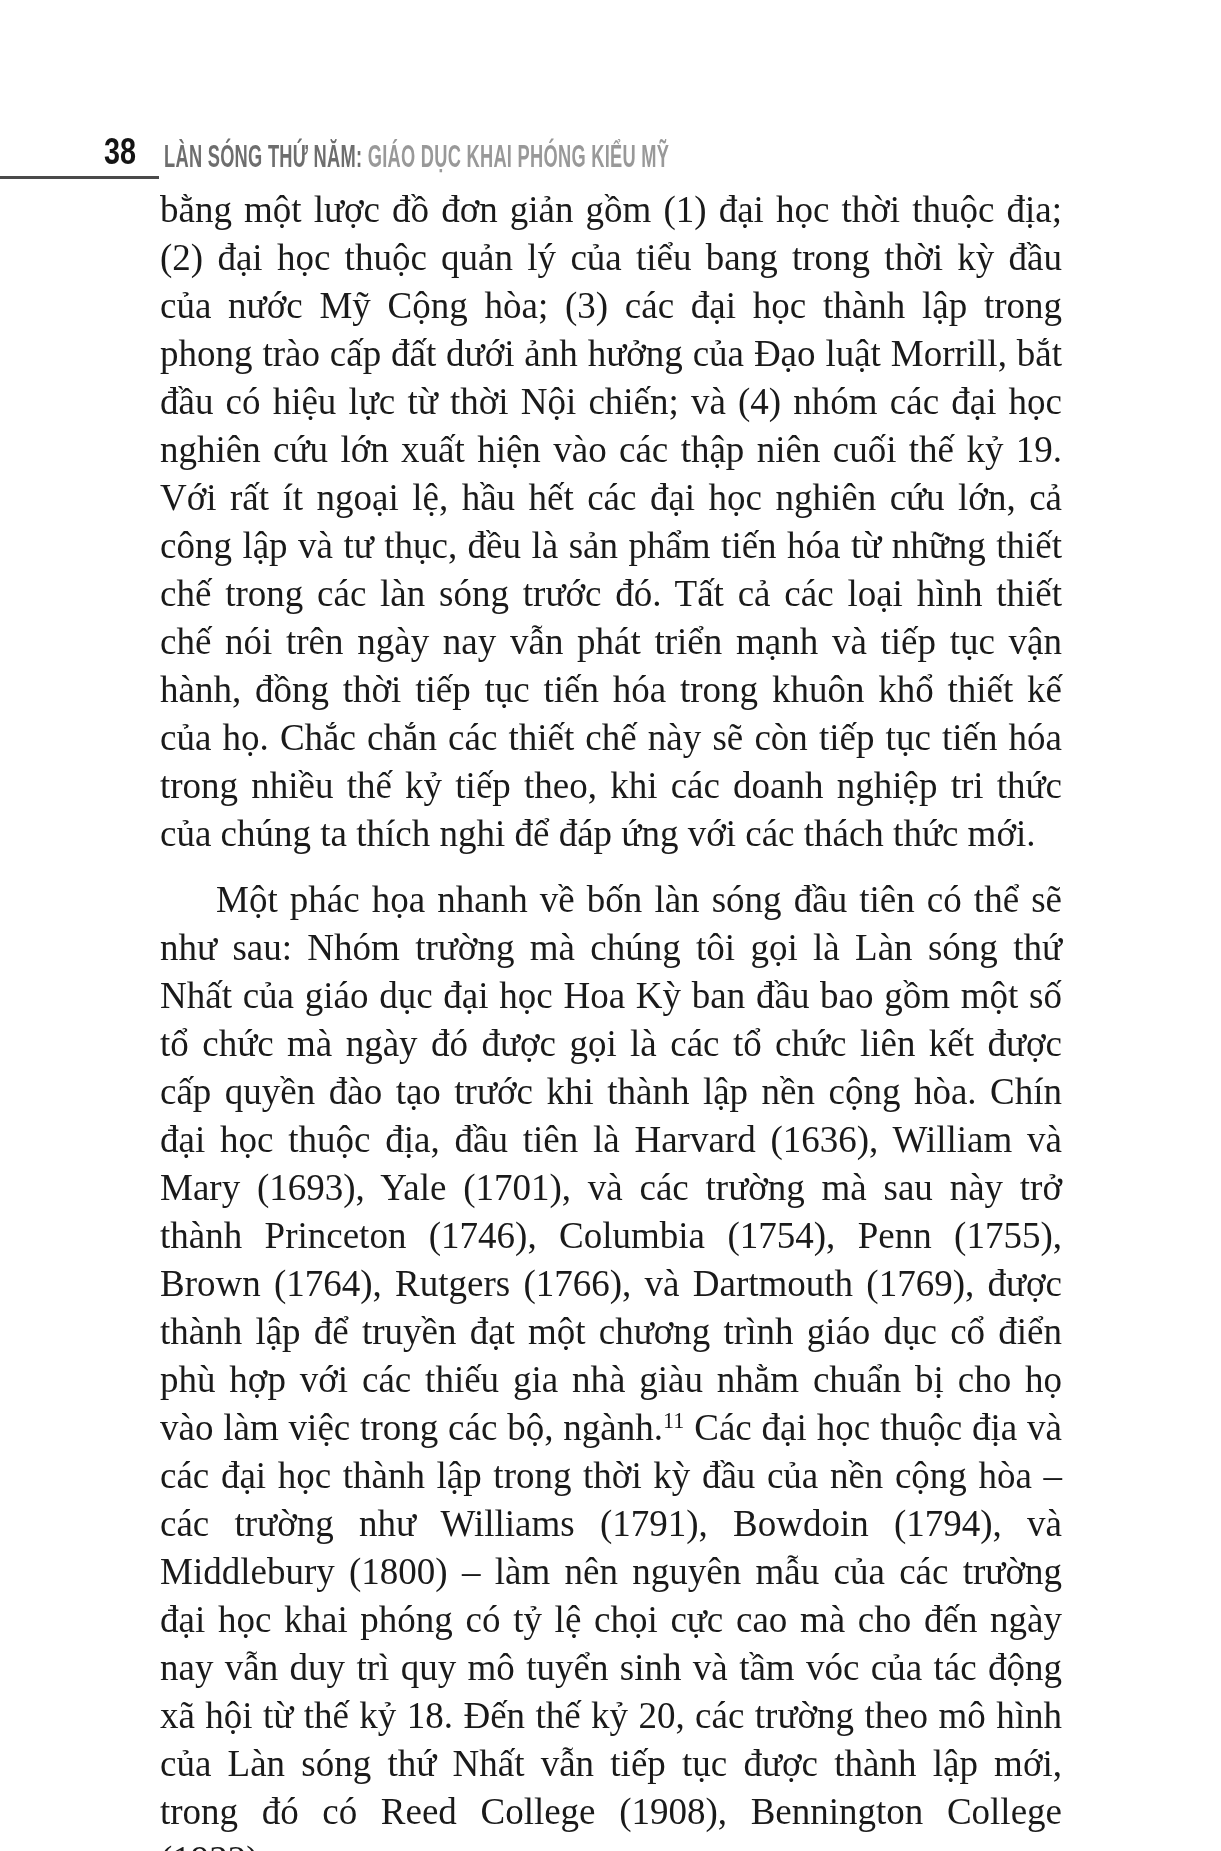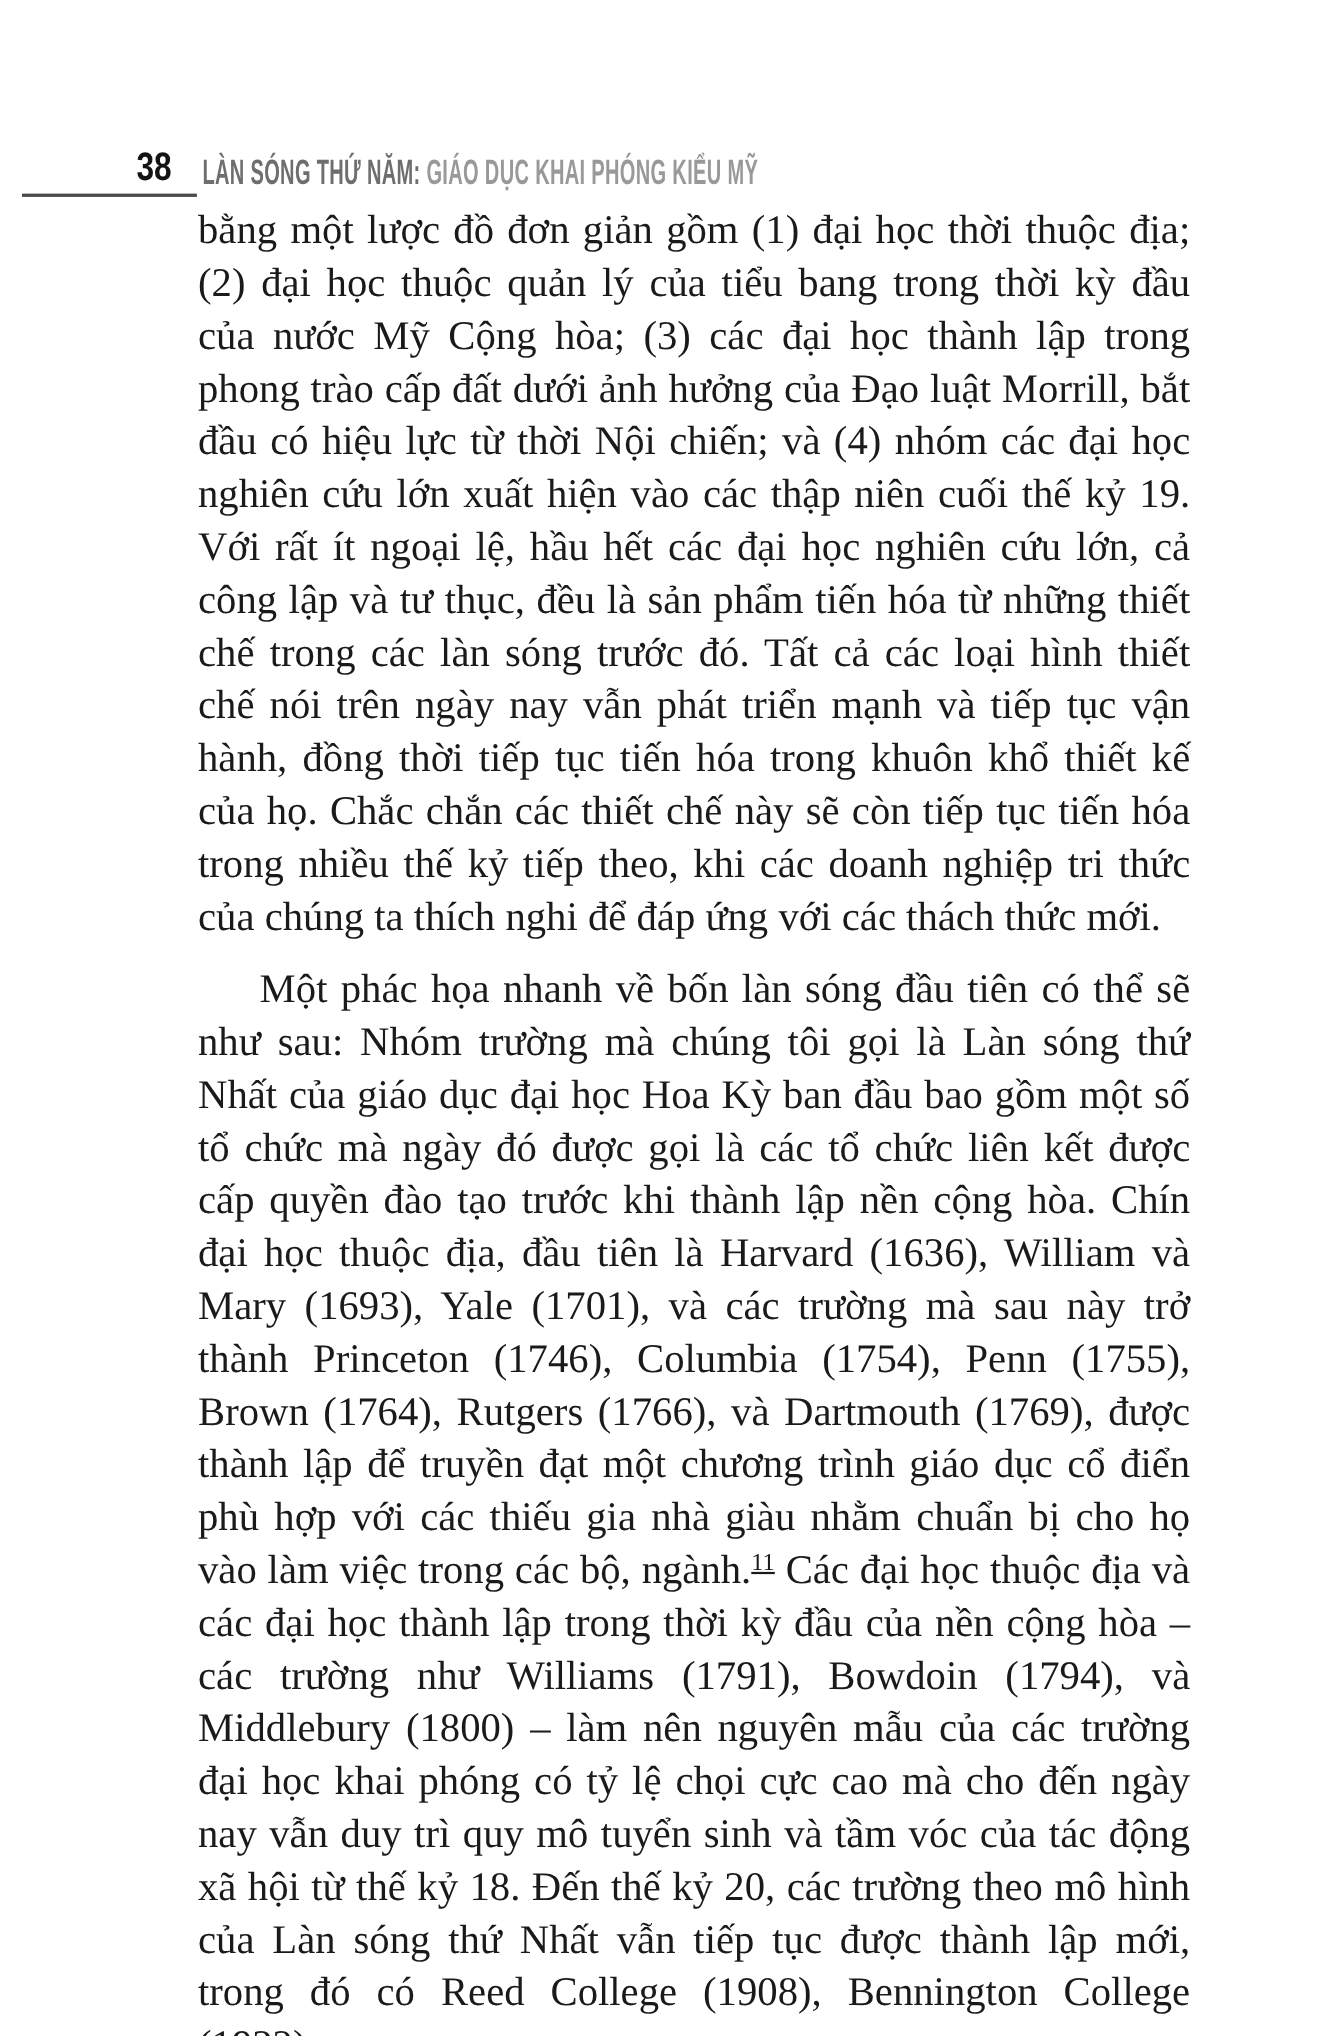--- a/index.html
+++ b/index.html
@@ -7,21 +7,20 @@
     padding: 0;
     background: #ffffff;
   }
   .page {
     position: relative;
     width: 1074px;
     height: 1851px;
     background: #ffffff;
     overflow: hidden;
     font-family: "Liberation Serif", serif;
-    margin-left: 20px;
   }
 
   
   .header-rule {
     position: absolute;
     left: 0;
     top: 176px;
     width: 159px;
     height: 3px;
     background: #4a4a4a;
@@ -74,21 +73,20 @@
   .body-text p.indented {
     margin-top: 18px;
     text-indent: 56px;
   }
   .footnote-ref {
     font-size: 0.60em;
     line-height: 0;
     vertical-align: baseline;
     position: relative;
     top: -0.55em;
-    text-decoration: underline;
   }
 </style>
 </head>
 <body>
 
 <div class="page">
 
   <div class="header-rule"></div>
 
   <div class="page-number">38</div>

